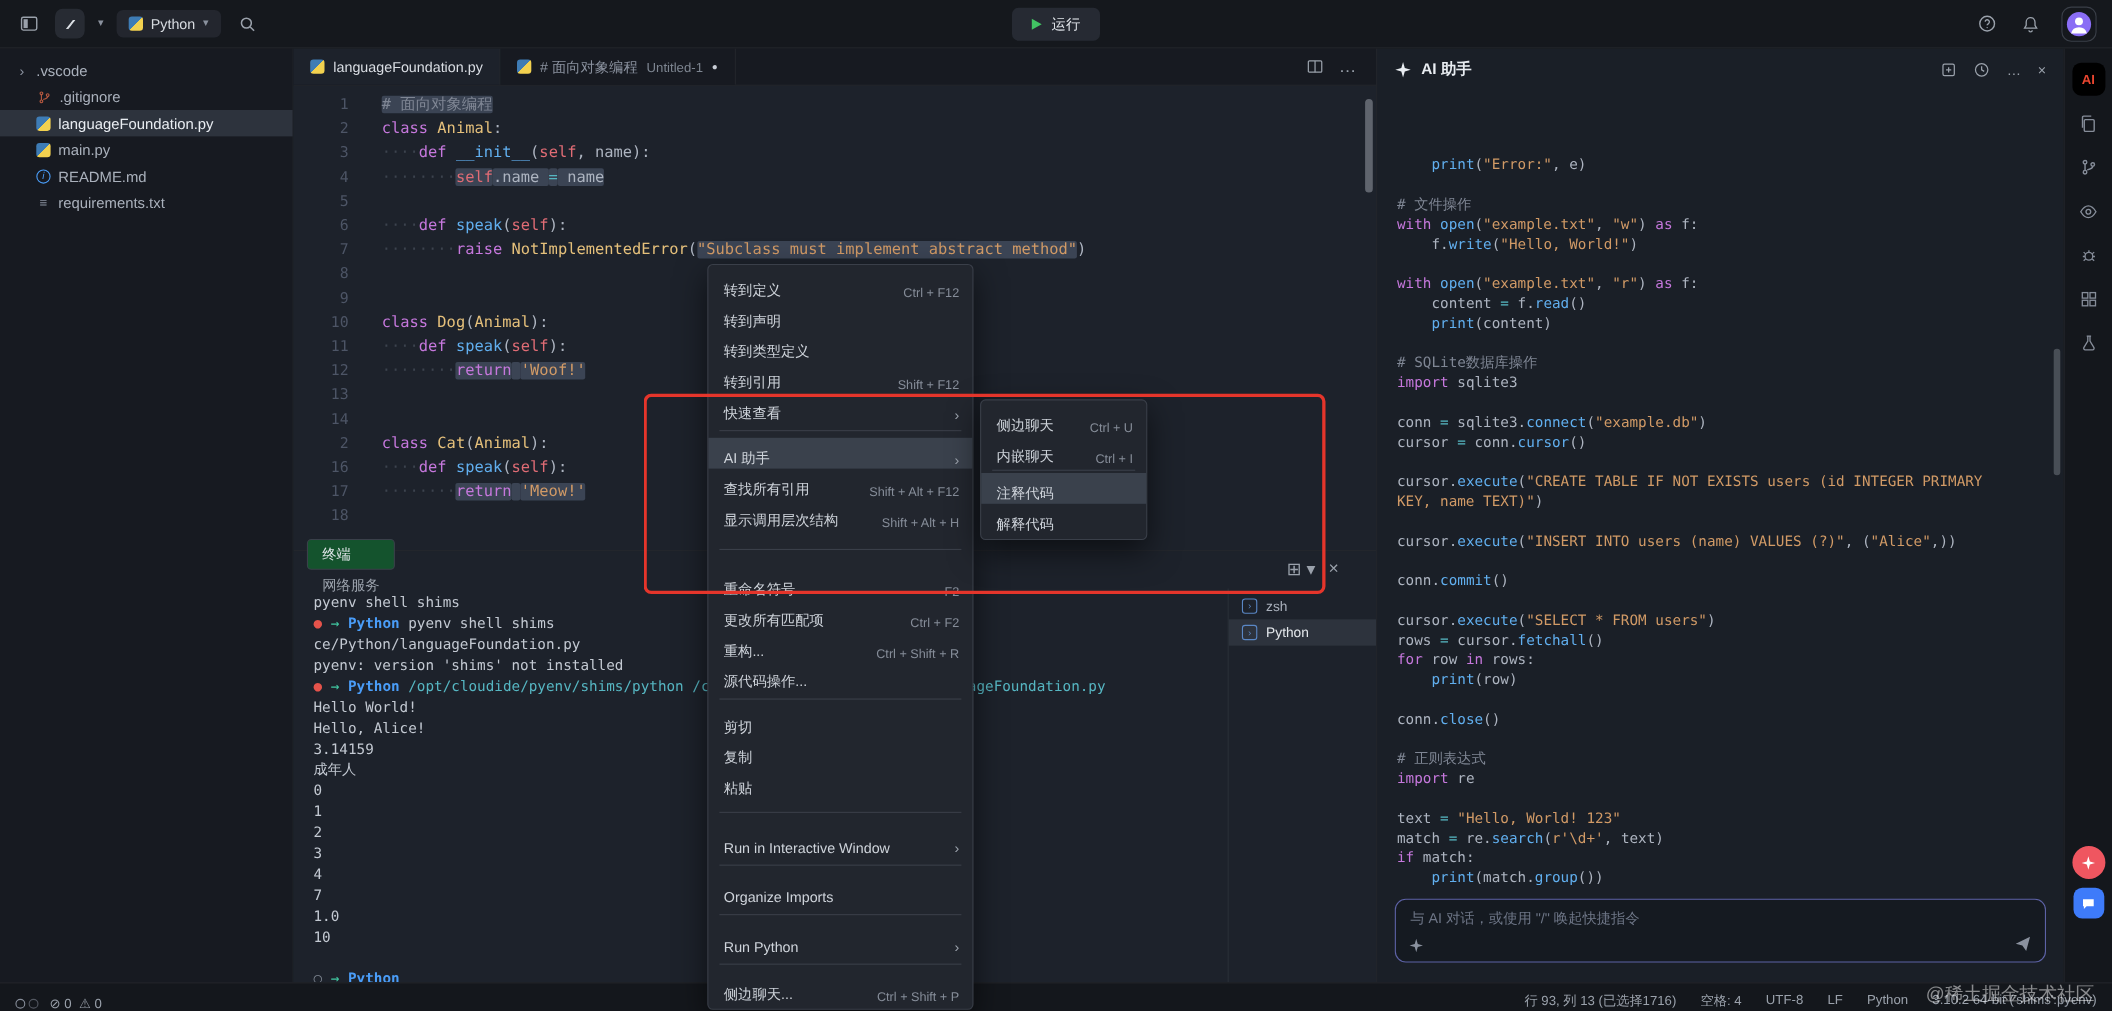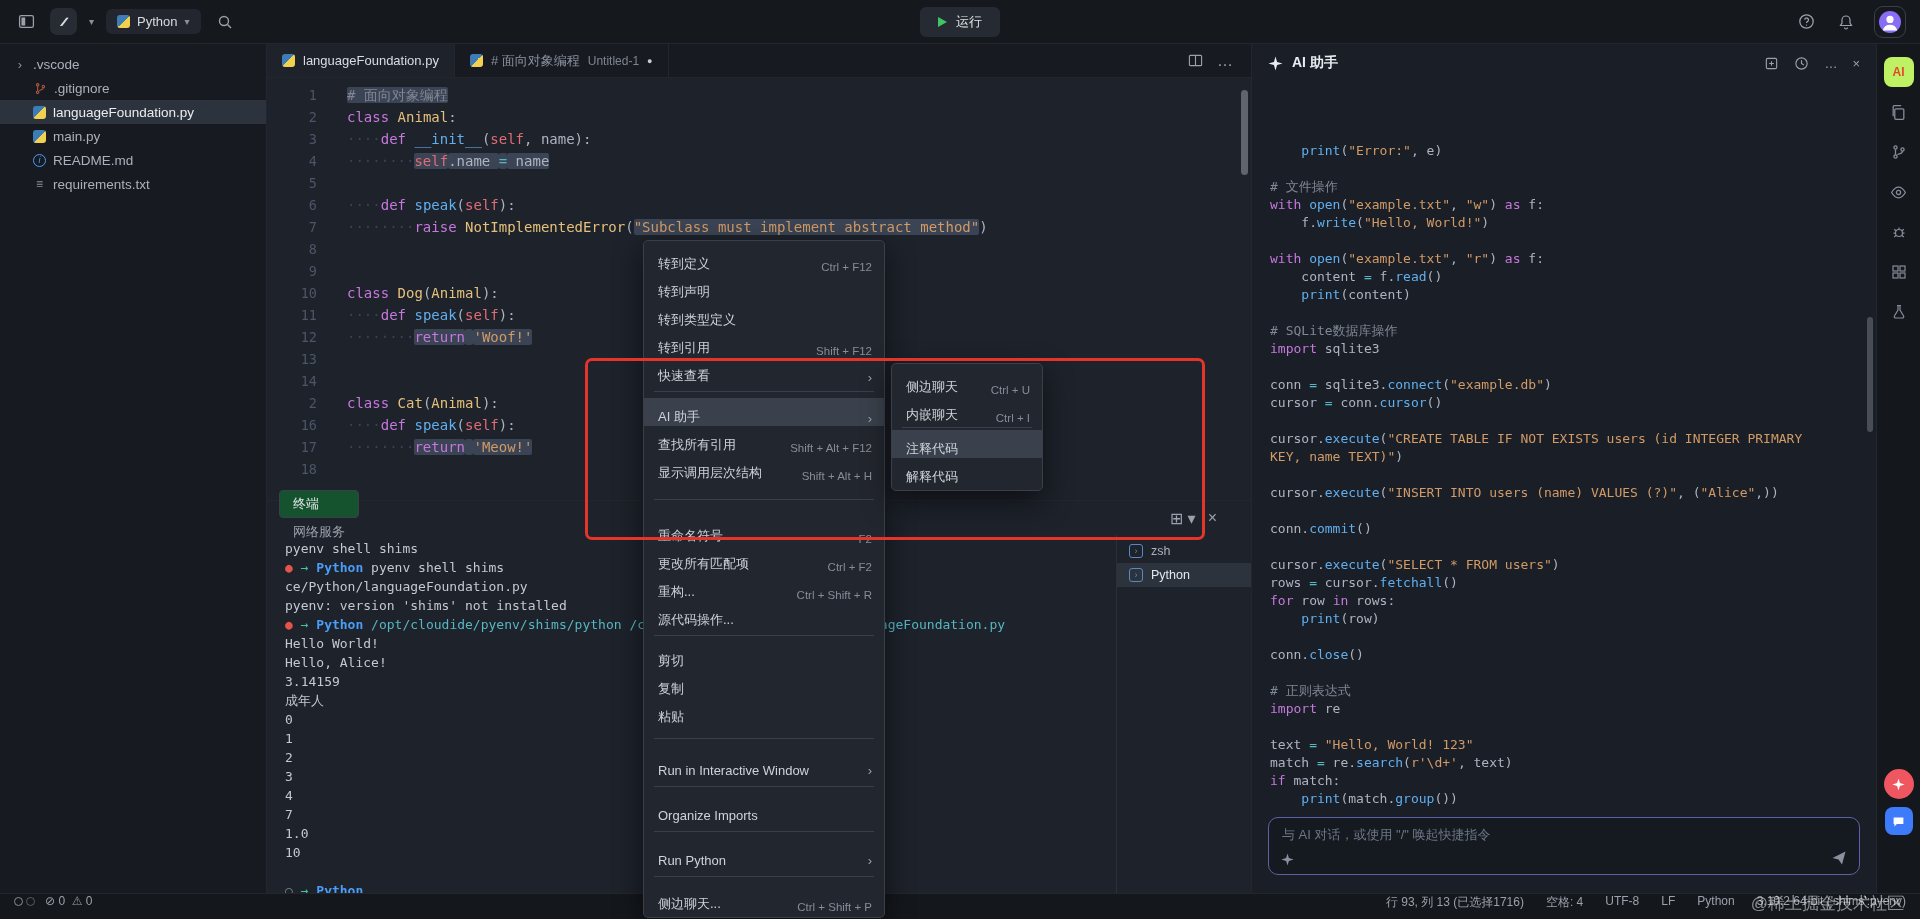--- a/index.html
+++ b/index.html
@@ -86,27 +86,27 @@
 #ai-input-wrap{padding:8px 16px 18px;flex:0 0 auto}
 #ai-input{height:58px;border:1px solid #5d62a6;border-radius:10px;background:#151a21;position:relative}
 #ai-input input{position:absolute;left:13px;right:40px;top:9px;background:transparent;border:none;outline:none;color:#c3c9d2;font-size:13px;font-family:inherit}
 #ai-input input::placeholder{color:#6e7687}
 .ai-spark{position:absolute;left:12px;bottom:8px;color:#8a919e}
 .ai-send{position:absolute;right:12px;bottom:8px;color:#8a919e}
 
 
 #right-strip{width:44px;flex:0 0 44px;background:#14171c;border-left:1px solid #23262c;display:flex;flex-direction:column;align-items:center;padding:8px 0 58px}
 .strip-item{height:40px;display:flex;align-items:center;justify-content:center;color:#868d99;width:44px}
-.ai-badge{width:30px;height:30px;border-radius:8px;background:#bef264;color:#e8452f;font-weight:bold;font-size:12px;display:flex;align-items:center;justify-content:center}
+.ai-badge{width:30px;height:30px;border-radius:8px;background:#000000;color:#e8452f;font-weight:bold;font-size:12px;display:flex;align-items:center;justify-content:center}
 .strip-spacer{flex:1}
 .badge-red{width:30px;height:30px;border-radius:50%;background:#ef5660;display:flex;align-items:center;justify-content:center;margin-bottom:8px}
 .badge-blue{width:28px;height:28px;border-radius:8px;background:#3e7bfa;display:flex;align-items:center;justify-content:center}
 
 
-#statusbar{height:26px;flex:0 0 26px;background:#14171c;border-top:1px solid #23262c;display:flex;align-items:flex-start;gap:16px;padding:0 14px;font-size:12px;color:#9aa1ab;position:relative;z-index:10}
+#statusbar{height:26px;flex:0 0 26px;background:#14171c;border-top:1px solid #23262c;display:flex;align-items:flex-end;gap:16px;padding:0 14px;font-size:12px;color:#9aa1ab;position:relative;z-index:10}
 .sb-left{display:flex;align-items:center;gap:10px}
 .sb-dots{display:flex;gap:3px}
 .sb-dot{width:9px;height:9px;border-radius:50%;border:1.5px solid #868d99}
 .sb-dot.b{opacity:.55}
 #status-right{margin-left:auto;display:flex;gap:22px;white-space:nowrap}
 
 
 .menu{position:fixed;background:#22262e;border:1px solid #3a3f49;border-radius:5px;box-shadow:0 10px 28px rgba(0,0,0,.55);padding:4px 0;z-index:40}
 #context-menu{left:643px;top:240px;width:242px}
 #submenu{left:891px;top:363px;width:152px;z-index:41}

